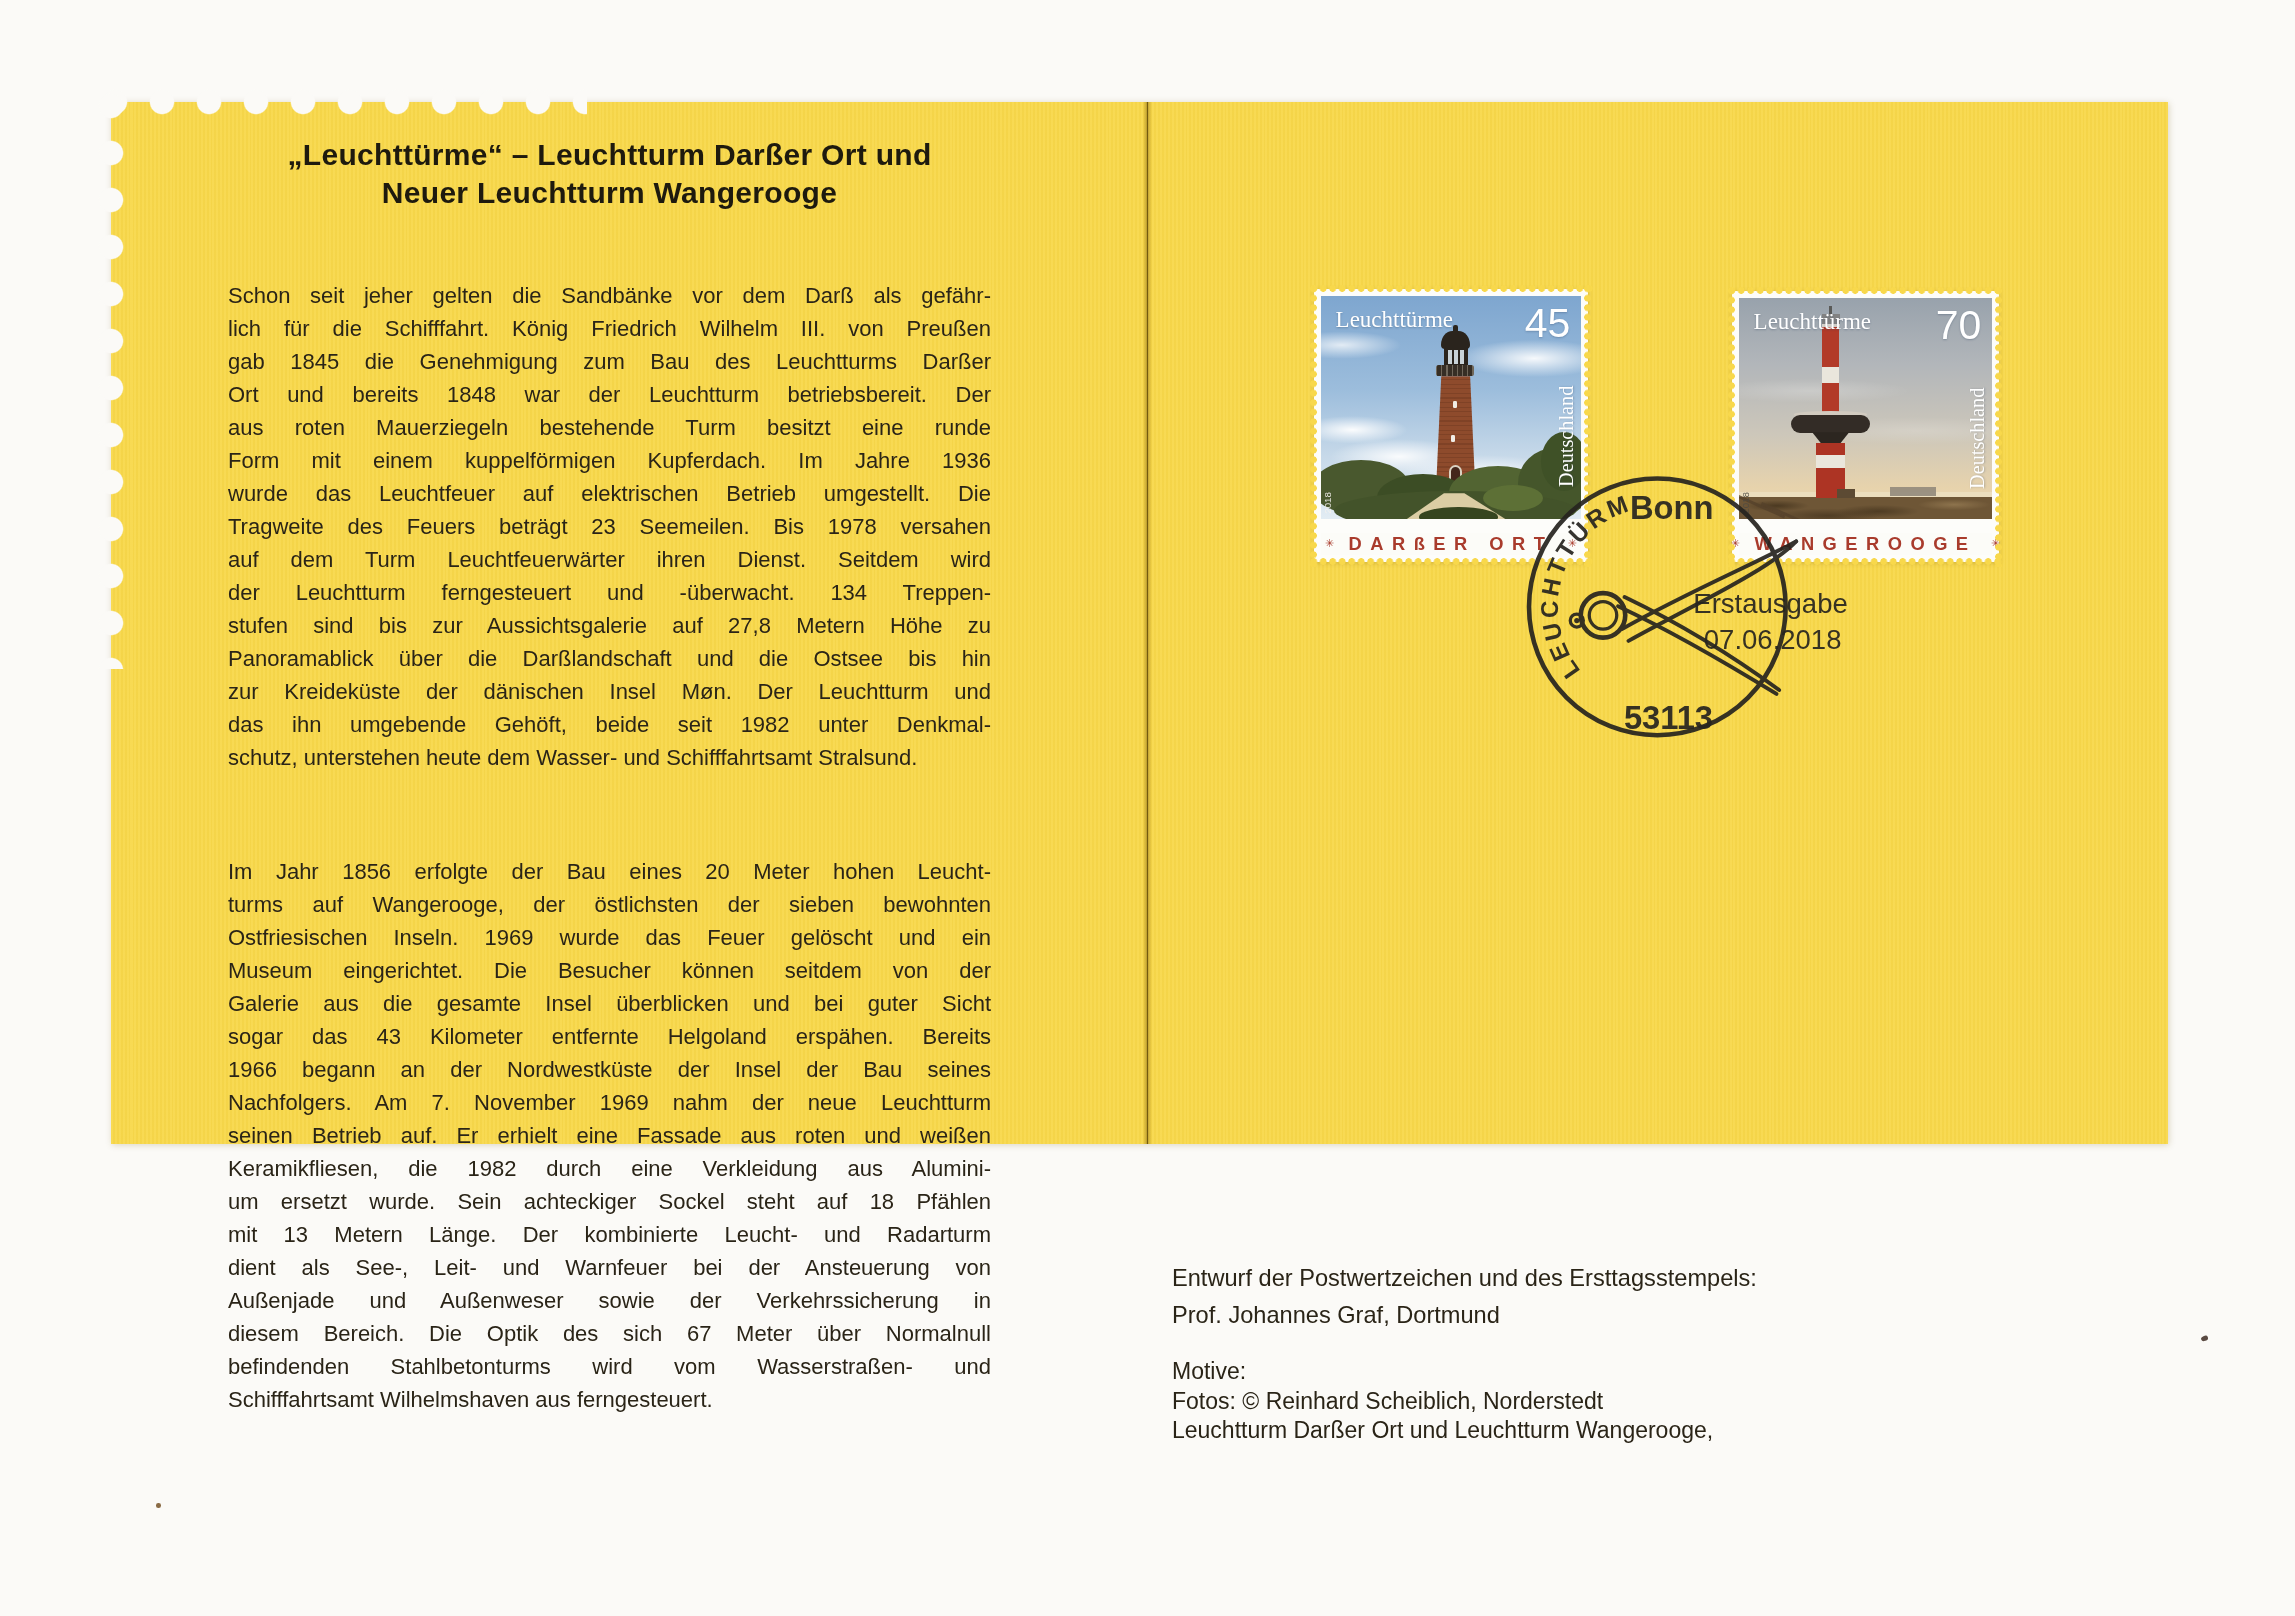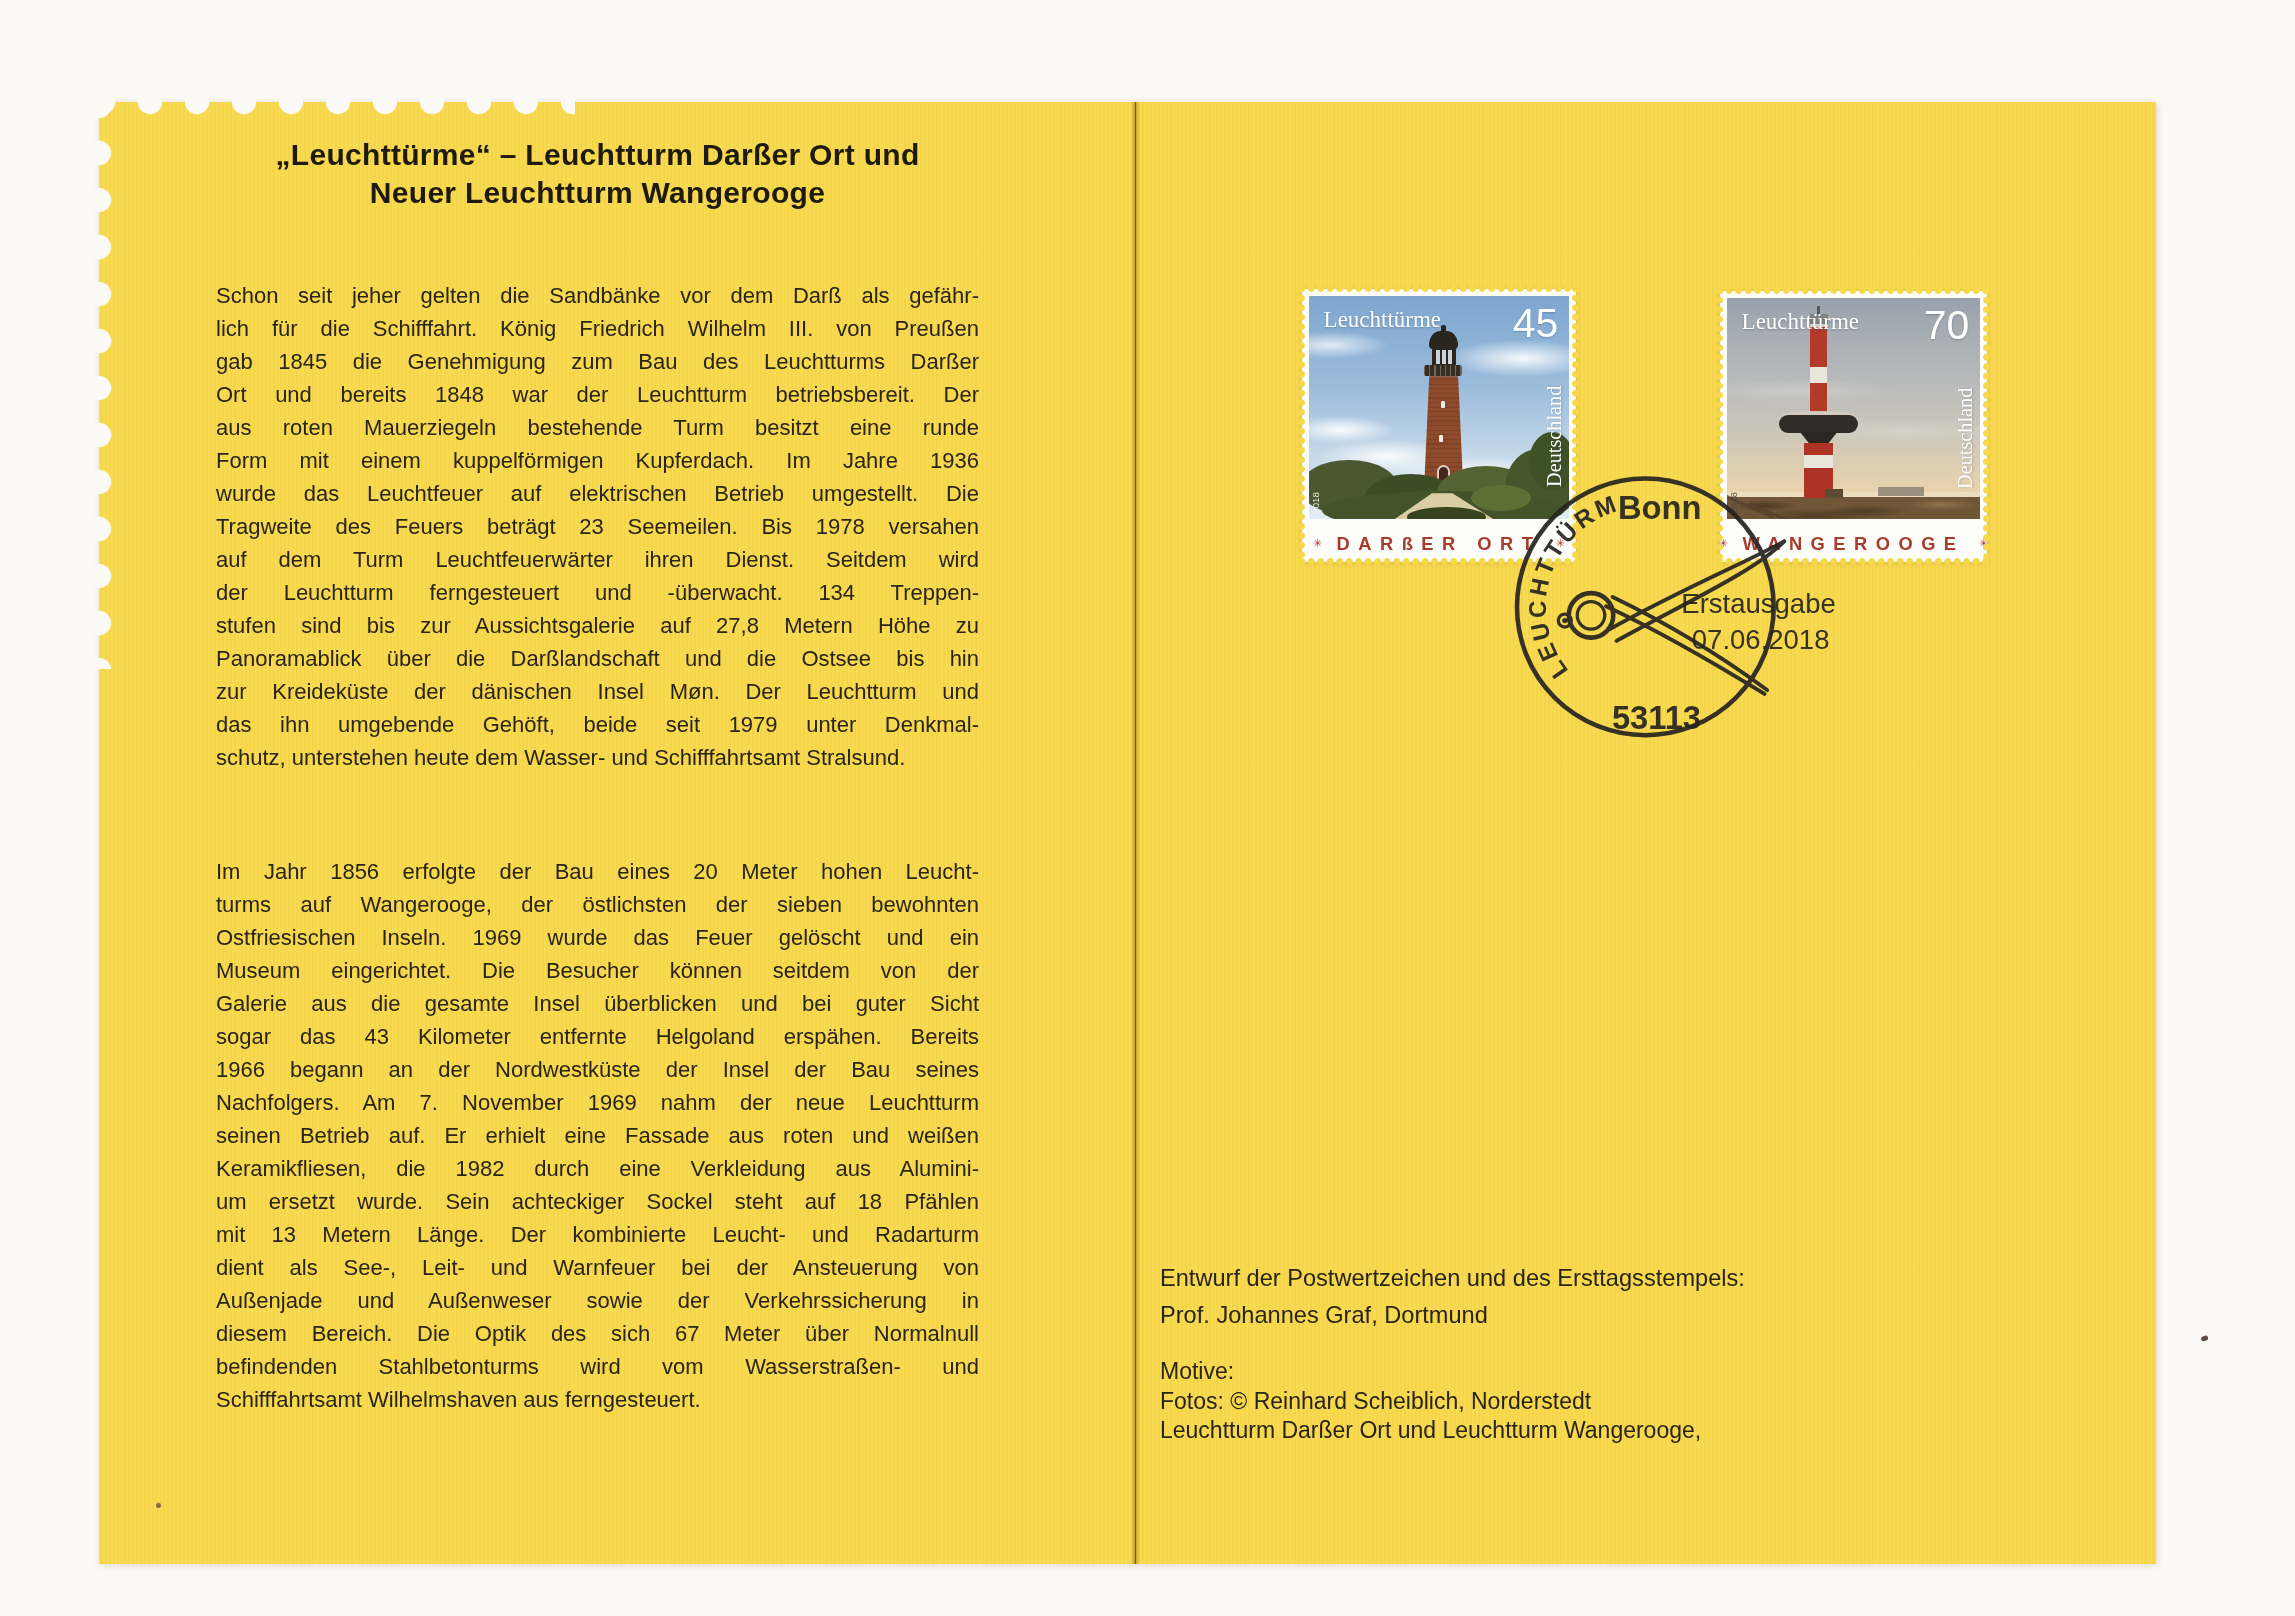--- a/index.html
+++ b/index.html
@@ -7,21 +7,21 @@
     --paper:#fbfaf7;
     --ink:#2a2417;
     --pm:#26241f;
     --red:#a93b2c;
   }
   *{margin:0;padding:0;box-sizing:border-box;}
   body{width:2295px;height:1616px;background:var(--paper);position:relative;
        font-family:"Liberation Sans", sans-serif;overflow:hidden;}
 
   
-  .card{position:absolute;left:99px;top:102px;width:2057px;height:1462px;
+  .card{position:absolute;left:111px;top:102px;width:2057px;height:1042px;
         background:var(--card);
         background-image:repeating-linear-gradient(90deg, rgba(255,255,255,.045) 0 2px, rgba(140,110,10,.03) 2px 3.9px);
         box-shadow:0.7px 1.3px 6.6px rgba(110,85,0,.22);}
   
   .cardperf-top{position:absolute;top:-13px;left:-9.2px;width:485px;height:26px;
         background-image:radial-gradient(circle 12.4px at 13px 13px, var(--paper) 11.5px, rgba(0,0,0,0) 12.8px);
         background-size:47px 26px;background-repeat:repeat-x;}
   .cardperf-left{position:absolute;left:-13px;top:-9.2px;width:26px;height:576px;
         background-image:radial-gradient(circle 12.4px at 13px 13px, var(--paper) 11.5px, rgba(0,0,0,0) 12.8px);
         background-size:26px 47px;background-repeat:repeat-y;}
@@ -162,21 +162,21 @@
       <div class="jline">Ort und bereits 1848 war der Leuchtturm betriebsbereit. Der</div>
       <div class="jline">aus roten Mauerziegeln bestehende Turm besitzt eine runde</div>
       <div class="jline">Form mit einem kuppelförmigen Kupferdach. Im Jahre 1936</div>
       <div class="jline">wurde das Leuchtfeuer auf elektrischen Betrieb umgestellt. Die</div>
       <div class="jline">Tragweite des Feuers beträgt 23 Seemeilen. Bis 1978 versahen</div>
       <div class="jline">auf dem Turm Leuchtfeuerwärter ihren Dienst. Seitdem wird</div>
       <div class="jline">der Leuchtturm ferngesteuert und -überwacht. 134 Treppen-</div>
       <div class="jline">stufen sind bis zur Aussichtsgalerie auf 27,8 Metern Höhe zu</div>
       <div class="jline">Panoramablick über die Darßlandschaft und die Ostsee bis hin</div>
       <div class="jline">zur Kreideküste der dänischen Insel Møn. Der Leuchtturm und</div>
-      <div class="jline">das ihn umgebende Gehöft, beide seit 1979 unter Denkmal-</div>
+      <div class="jline">das ihn umgebende Gehöft, beide seit 1982 unter Denkmal-</div>
       <div class="pline">schutz, unterstehen heute dem Wasser- und Schifffahrtsamt Stralsund.</div>
     </div>
 
   <div id="para2" class="bodyblock">
       <div class="jline">Im Jahr 1856 erfolgte der Bau eines 20 Meter hohen Leucht-</div>
       <div class="jline">turms auf Wangerooge, der östlichsten der sieben bewohnten</div>
       <div class="jline">Ostfriesischen Inseln. 1969 wurde das Feuer gelöscht und ein</div>
       <div class="jline">Museum eingerichtet. Die Besucher können seitdem von der</div>
       <div class="jline">Galerie aus die gesamte Insel überblicken und bei guter Sicht</div>
       <div class="jline">sogar das 43 Kilometer entfernte Helgoland erspähen. Bereits</div>

